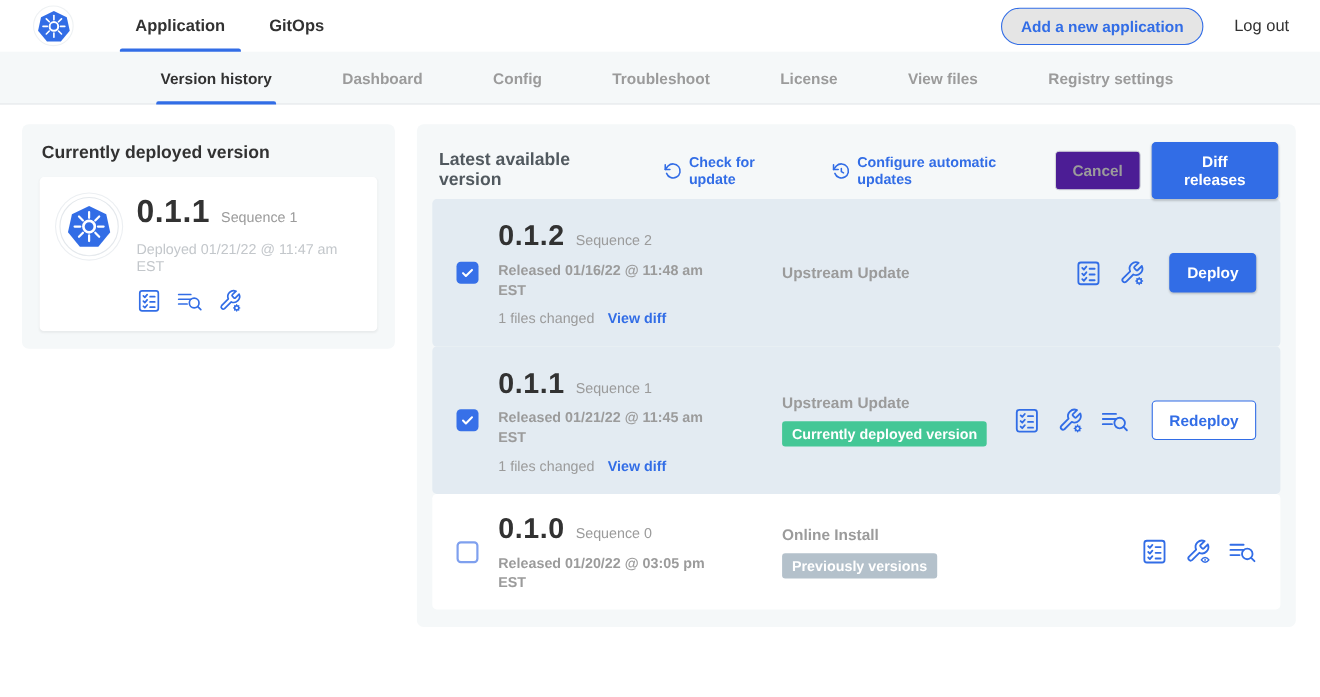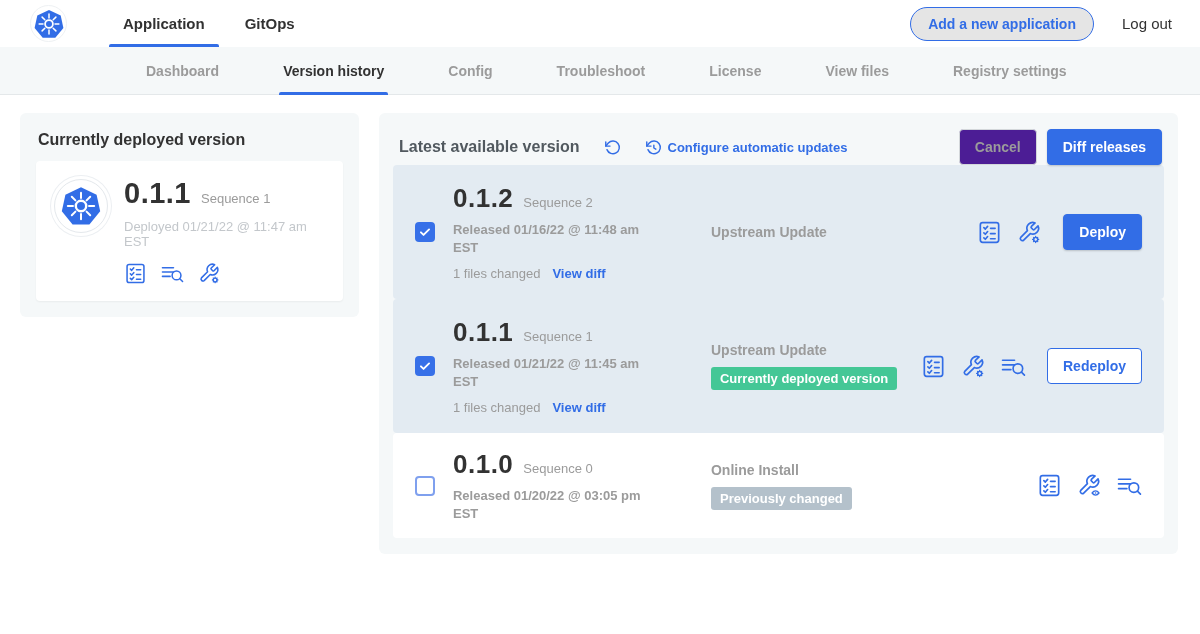--- a/index.html
+++ b/index.html
@@ -127,27 +127,27 @@
 
     </div>
   </div>
   <div class="topnav-right">
     <button class="add-app-btn">Add a new application</button>
     <span class="logout">Log out</span>
   </div>
 </div>
 
 <div class="subnav">
-  <div class="sub-item">
-    <span>Dashboard</span>
-
-  </div>
   <div class="sub-item active">
     <span>Version history</span>
     <div class="underline"></div>
+  </div>
+  <div class="sub-item">
+    <span>Dashboard</span>
+
   </div>
   <div class="sub-item">
     <span>Config</span>
 
   </div>
   <div class="sub-item">
     <span>Troubleshoot</span>
 
   </div>
   <div class="sub-item">
@@ -226,20 +226,21 @@
 
   <div class="right-panel">
 
     <div class="panel-head">
       <span class="panel-title">Latest available version</span>
       <span class="head-link">
         <svg viewBox="0 0 24 24">
             <path d="M2.5 4v6h6"></path>
             <path d="M4.2 15a9 9 0 1 0 1.9-9.4L2.5 10"></path>
           </svg>
+        <span>Check for update</span>
       </span>
       <span class="head-link">
         <svg viewBox="0 0 24 24">
             <path d="M2.5 4v6h6"></path>
             <path d="M4.2 15a9 9 0 1 0 1.9-9.4L2.5 10"></path>
             <path d="M12.5 8.7v4l2.8 1.7"></path>
           </svg>
         <span>Configure automatic updates</span>
       </span>
       <button class="btn btn-cancel">Cancel</button>
@@ -356,21 +357,21 @@
           <span class="row-ver">0.1.0</span>
           <span class="seq">Sequence 0</span>
         </div>
         <div class="released">
           <span>Released 01/20/22 @ 03:05 pm</span>
             <span>EST</span>
         </div>
       </div>
       <div class="midblock">
         <span class="source">Online Install</span>
-        <span class="badge gray">Previously changed</span>
+        <span class="badge gray">Previously versions</span>
       </div>
       <div class="rowright">
         <span class="act-icon">
           <svg viewBox="0 0 24 24">
               <rect x="3.2" y="2.5" width="17.6" height="19" rx="2.2"></rect>
             <path d="M6.6 7.3l1.4 1.4 2.2-2.6"></path>
               <path d="M6.6 12.3l1.4 1.4 2.2-2.6"></path>
               <path d="M6.6 17.1l1.4 1.4 2.2-2.6"></path>
             <line x1="13" y1="8" x2="17.4" y2="8"></line>
               <line x1="13" y1="13" x2="17.4" y2="13"></line>

